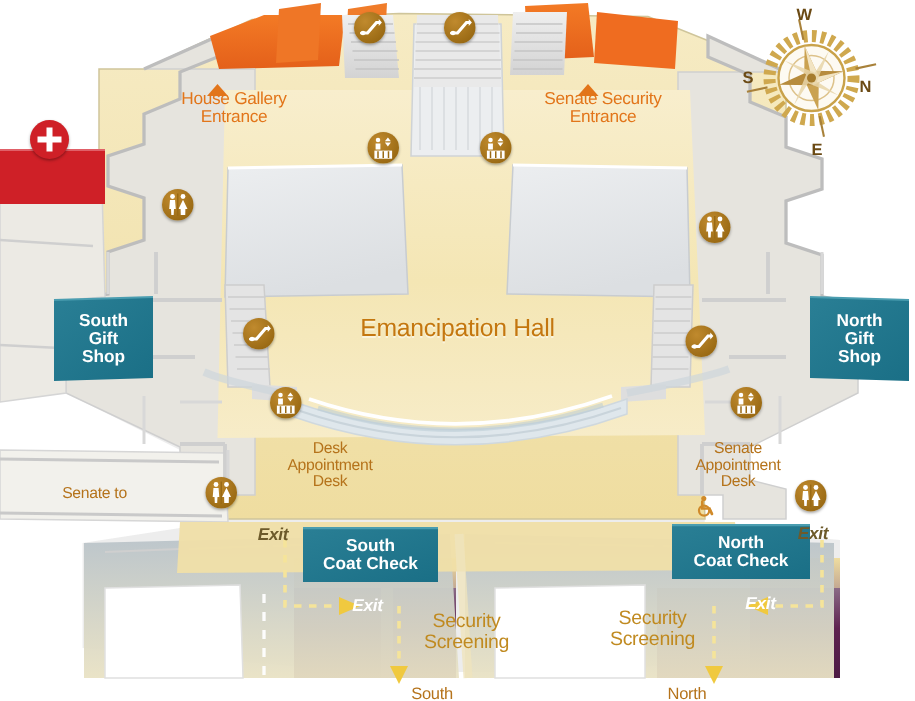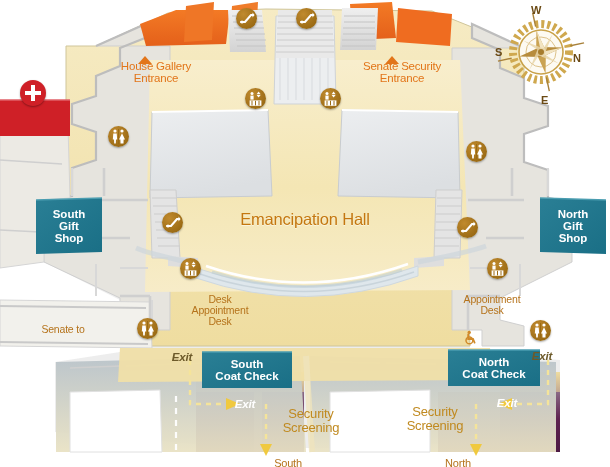--- a/index.html
+++ b/index.html
@@ -516,20 +516,21 @@
   </div>
 
   <div class="lbl hall-title" style="left:215px;top:211px;width:180px">Emancipation Hall</div>
 
   <div class="lbl desk" style="left:168px;top:294px;width:104px">
     <div>Desk</div>
     <div>Appointment</div>
     <div>Desk</div>
   </div>
   <div class="lbl desk" style="left:440px;top:294px;width:104px">
+    <div>Senate</div>
     <div>Appointment</div>
     <div>Desk</div>
   </div>
 
   <div class="lbl tunnel" style="left:4px;top:324px;width:118px">
     <div>Senate to</div>
   </div>
 
   <div class="lbl sec" style="left:272px;top:407px;width:78px">
     <div>Security</div>

